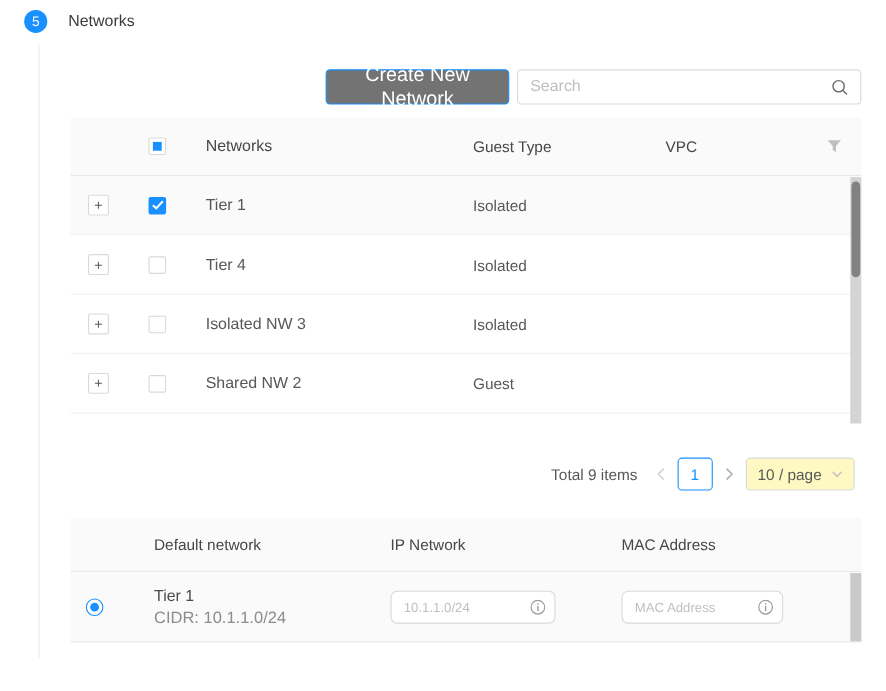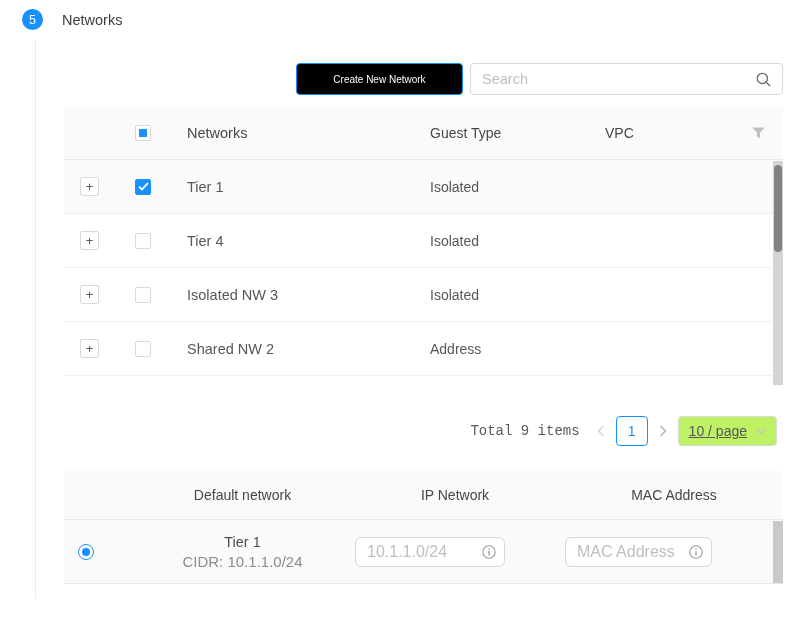--- a/index.html
+++ b/index.html
@@ -16,22 +16,22 @@
     position:absolute; left:22px; top:9px; width:21px; height:21px; border-radius:50%;
     background:#1890ff; color:#fff; font-size:12.5px;
     display:flex; align-items:center; justify-content:center;
   }
   .step-title { position:absolute; left:62px; top:12px; font-size:14.5px; color:#3c3c3c; }
   .step-line { position:absolute; left:35px; top:40px; width:1px; height:558px; background:#ececec; }
 
   
   .btn-create {
     position:absolute; left:296px; top:63px; width:167px; height:32px;
-    background:#000000; border:1px solid #1890ff; border-radius:4px;
-    color:#fff; font-size:10px; display:flex; align-items:center; justify-content:center;
+    background:#737373; border:1px solid #1890ff; border-radius:4px;
+    color:#fff; font-size:18px; display:flex; align-items:center; justify-content:center;
     cursor:pointer; font-family:inherit;
   }
   .search-box {
     position:absolute; left:470px; top:63px; width:313px; height:32px;
     border:1px solid #d9d9d9; border-radius:4px; background:#fff;
     display:flex; align-items:center; padding:0 11px;
   }
   .search-box input {
     flex:1; border:none; outline:none; background:transparent;
     font-family:Liberation Sans, sans-serif; font-size:14.5px; color:#595959; min-width:0;
@@ -60,54 +60,54 @@
   .checkbox.unchecked { background:#fff; border:1px solid #d9d9d9; }
   .checkbox.checked  { background:#1890ff; border:1px solid #1890ff; }
   .checkbox.indeterminate { background:#fff; border:1px solid #d9d9d9; }
   .checkbox.indeterminate::after { content:""; width:8px; height:8px; background:#1890ff; }
 
   .scrollbar1 { position:absolute; left:709px; top:54px; width:10px; height:224px; background:#d4d4d4; }
   .scrollbar1 .thumb { position:absolute; left:1px; top:4px; width:8px; height:87px; border-radius:4px; background:#828282; cursor:pointer; }
 
   
   .pagination { position:absolute; top:415px; right:28px; height:32px; display:flex; align-items:center; gap:8px; color:#595959; }
-  .pg-total { margin-right:6px;font-family:Liberation Mono, monospace; }
+  .pg-total { margin-right:6px; }
   .pg-arrow { width:14px; height:30px; display:flex; align-items:center; justify-content:center; cursor:pointer; }
   .pg-page {
     width:32px; height:30px; border:1px solid #1890ff; border-radius:4px; background:#fff;
     color:#1890ff; display:flex; align-items:center; justify-content:center; cursor:pointer;
   }
   .pg-size {
-    height:30px; border:1px solid #d9d9d9; border-radius:4px; background:#bef264;
-    display:flex; align-items:center; gap:9px; padding:0 10px; cursor:pointer; color:#595959;text-decoration:underline;
+    height:30px; border:1px solid #d9d9d9; border-radius:4px; background:#fef9c3;
+    display:flex; align-items:center; gap:9px; padding:0 10px; cursor:pointer; color:#595959;
   }
 
   
   .table2 { position:absolute; left:64px; top:471px; width:719px; }
   .t2-grid { display:grid; grid-template-columns:66px 215px 210px 228px; align-items:center; }
   .t2-header { height:49px; background:#fafafa; border-bottom:1px solid #e8e8e8; color:#474747; }
   .t2-row { height:64px; background:#fafafa; border-bottom:1px solid #e8e8e8; }
-  .t2-cell { padding-left:10px;text-align:center; }
+  .t2-cell { padding-left:10px; }
   .cell-radio { padding-left:14px; }
 
   .radio {
     width:16px; height:16px; border-radius:50%; border:1px solid #1890ff; background:#fff;
     display:flex; align-items:center; justify-content:center; cursor:pointer;
   }
   .radio::after { content:""; width:8px; height:8px; border-radius:50%; background:#1890ff; }
 
   .nn-name { color:#4d4d4d; font-size:14.5px; margin-bottom:3px; }
   .nn-cidr { color:#8c8c8c; font-size:15px; }
 
   .input-wrap { position:relative; height:30px; margin-left:10px; }
   .input-wrap.ip  { width:150px; }
   .input-wrap.mac { width:147px; }
   .input-wrap input {
     width:100%; height:100%; border:1px solid #d9d9d9; border-radius:6px; background:#fff;
-    padding:0 30px 0 11px; font-family:inherit; font-size:16px; color:#595959; outline:none;
+    padding:0 30px 0 11px; font-family:inherit; font-size:12px; color:#595959; outline:none;
   }
   .input-wrap input::placeholder { color:#bfbfbf; }
   .info-icon { position:absolute; right:9px; top:50%; transform:translateY(-50%); display:flex; }
 
   .strip2 { position:absolute; left:709px; top:50px; width:10px; height:62px; background:#c9c9c9; }
 </style>
 </head>
 <body>
 
 <div id="page">
@@ -187,21 +187,21 @@
     </div>
 
     <div class="t1-grid t1-row">
       <div class="cell-expand">
         <button class="expand-btn">+</button>
       </div>
       <div class="cell-check">
         <span class="checkbox unchecked"></span>
       </div>
       <div class="cell-name">Shared NW 2</div>
-      <div>Address</div>
+      <div>Guest</div>
       <div></div>
       <div></div>
     </div>
 
     <div class="scrollbar1">
       <div class="thumb"></div>
     </div>
   </div>
 
   <div class="pagination">

